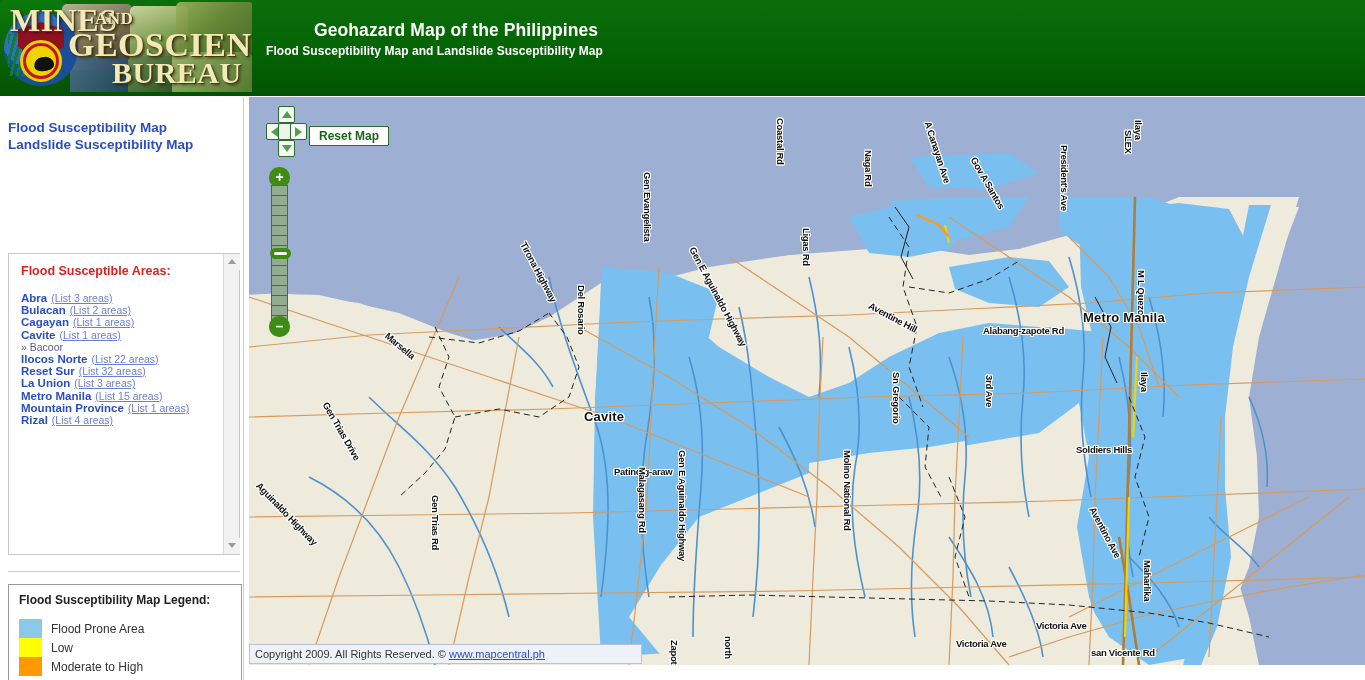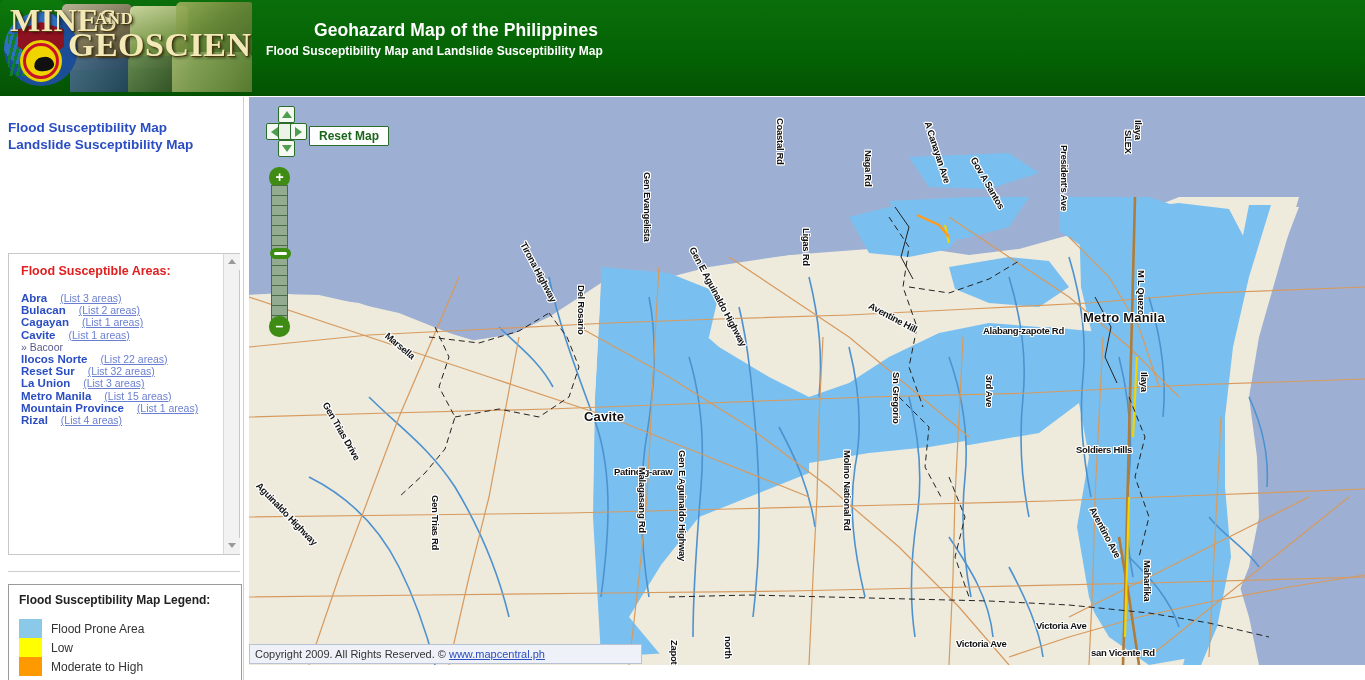--- a/index.html
+++ b/index.html
@@ -107,21 +107,21 @@
     border:1px solid #c8c8c8;background:#ffffff;box-sizing:border-box;
   }
   #areas-scroll{
     position:absolute;left:0;top:0;right:17px;bottom:0;overflow:hidden;padding:10px 0 0 12px;
   }
   #areas-title{
     color:#e02020;font-weight:bold;font-size:12.5px;margin-bottom:14px;
   }
   .area-row{line-height:12.2px;white-space:nowrap;margin-bottom:0px;padding-bottom:0px;}
   .area-name{color:#2a4ec2;font-weight:bold;font-size:11.5px;text-decoration:none;}
-  .area-count{color:#6b7fd0;font-size:10.5px;margin-left:13px;}
+  .area-count{color:#6b7fd0;font-size:10.5px;margin-left:4px;}
   .area-child{color:#5a5a8a;font-size:10.5px;}
   
   #areas-sb{
     position:absolute;right:0;top:0;width:16px;height:100%;
     background:#f2f2f2;border-left:1px solid #d8d8d8;box-sizing:border-box;
   }
   .sb-arrow{
     position:absolute;left:0;width:16px;height:16px;background:#f2f2f2;
   }
   .sb-arrow.up{top:0;}
@@ -234,20 +234,21 @@
       <div class="medal">
         <div class="inner">
           <div class="eagle"></div>
         </div>
       </div>
     </div>
 
     <span class="logo-word" id="lw-mines">MINES</span>
     <span class="logo-word" id="lw-and">AND</span>
     <span class="logo-word" id="lw-geo">GEOSCIENCES</span>
+    <span class="logo-word" id="lw-bureau">BUREAU</span>
   </div>
 
   <div id="header-titles">
     <div id="title-main">Geohazard Map of the Philippines</div>
     <div id="title-sub">Flood Susceptibility Map and Landslide Susceptibility Map</div>
   </div>
 </div>
 
 <div id="partners">
   <div id="partners-label">Partners:</div>

